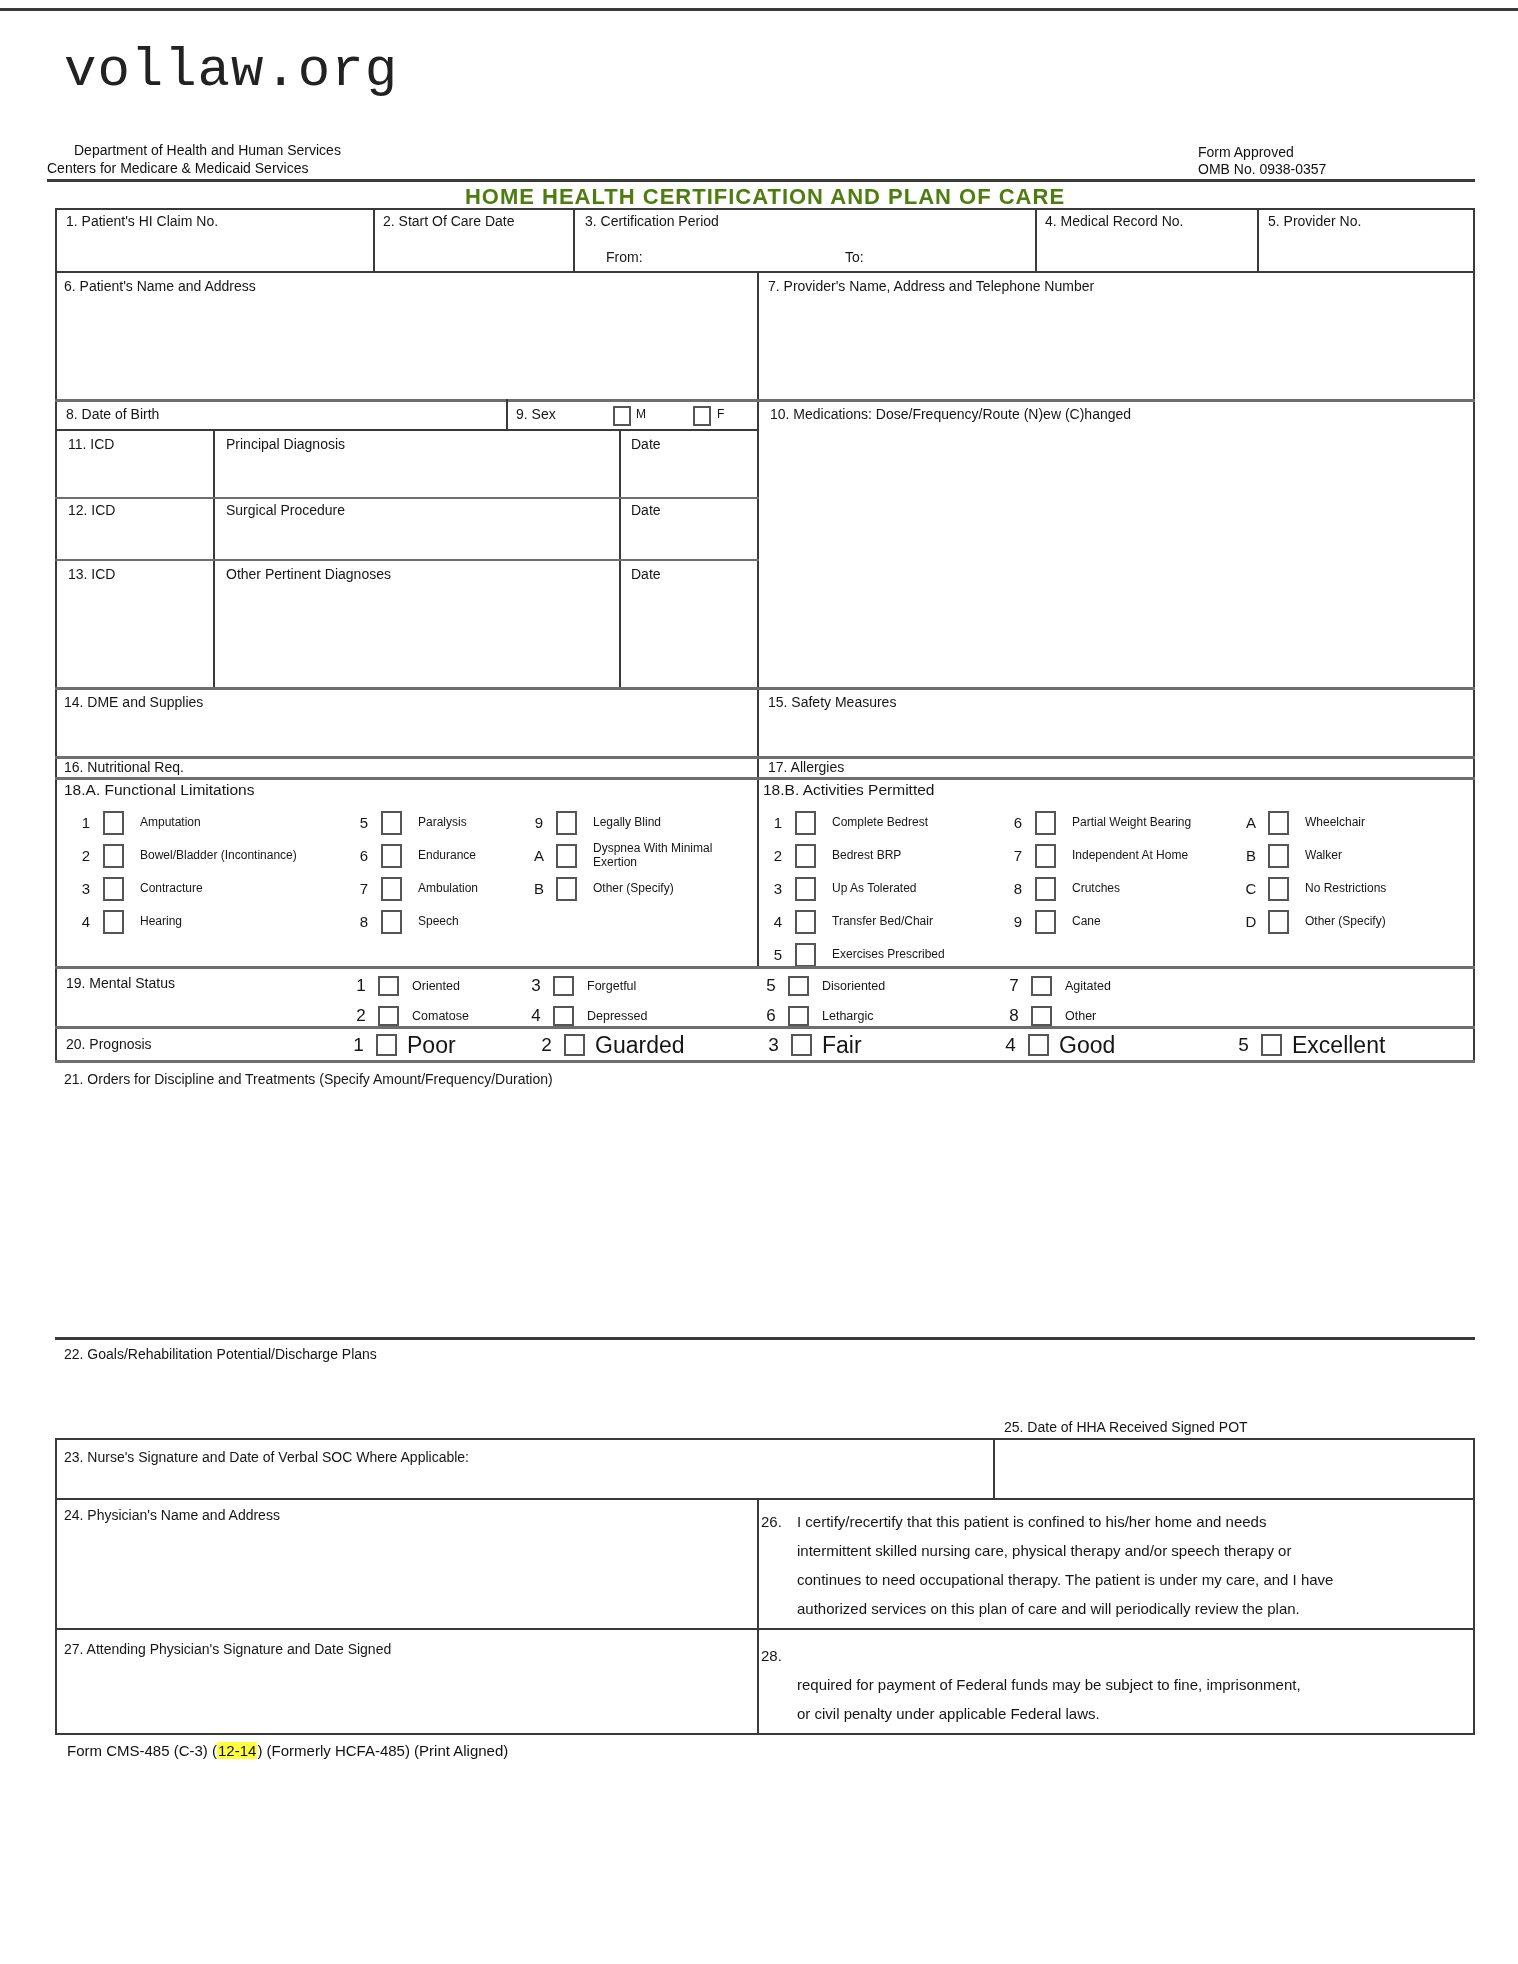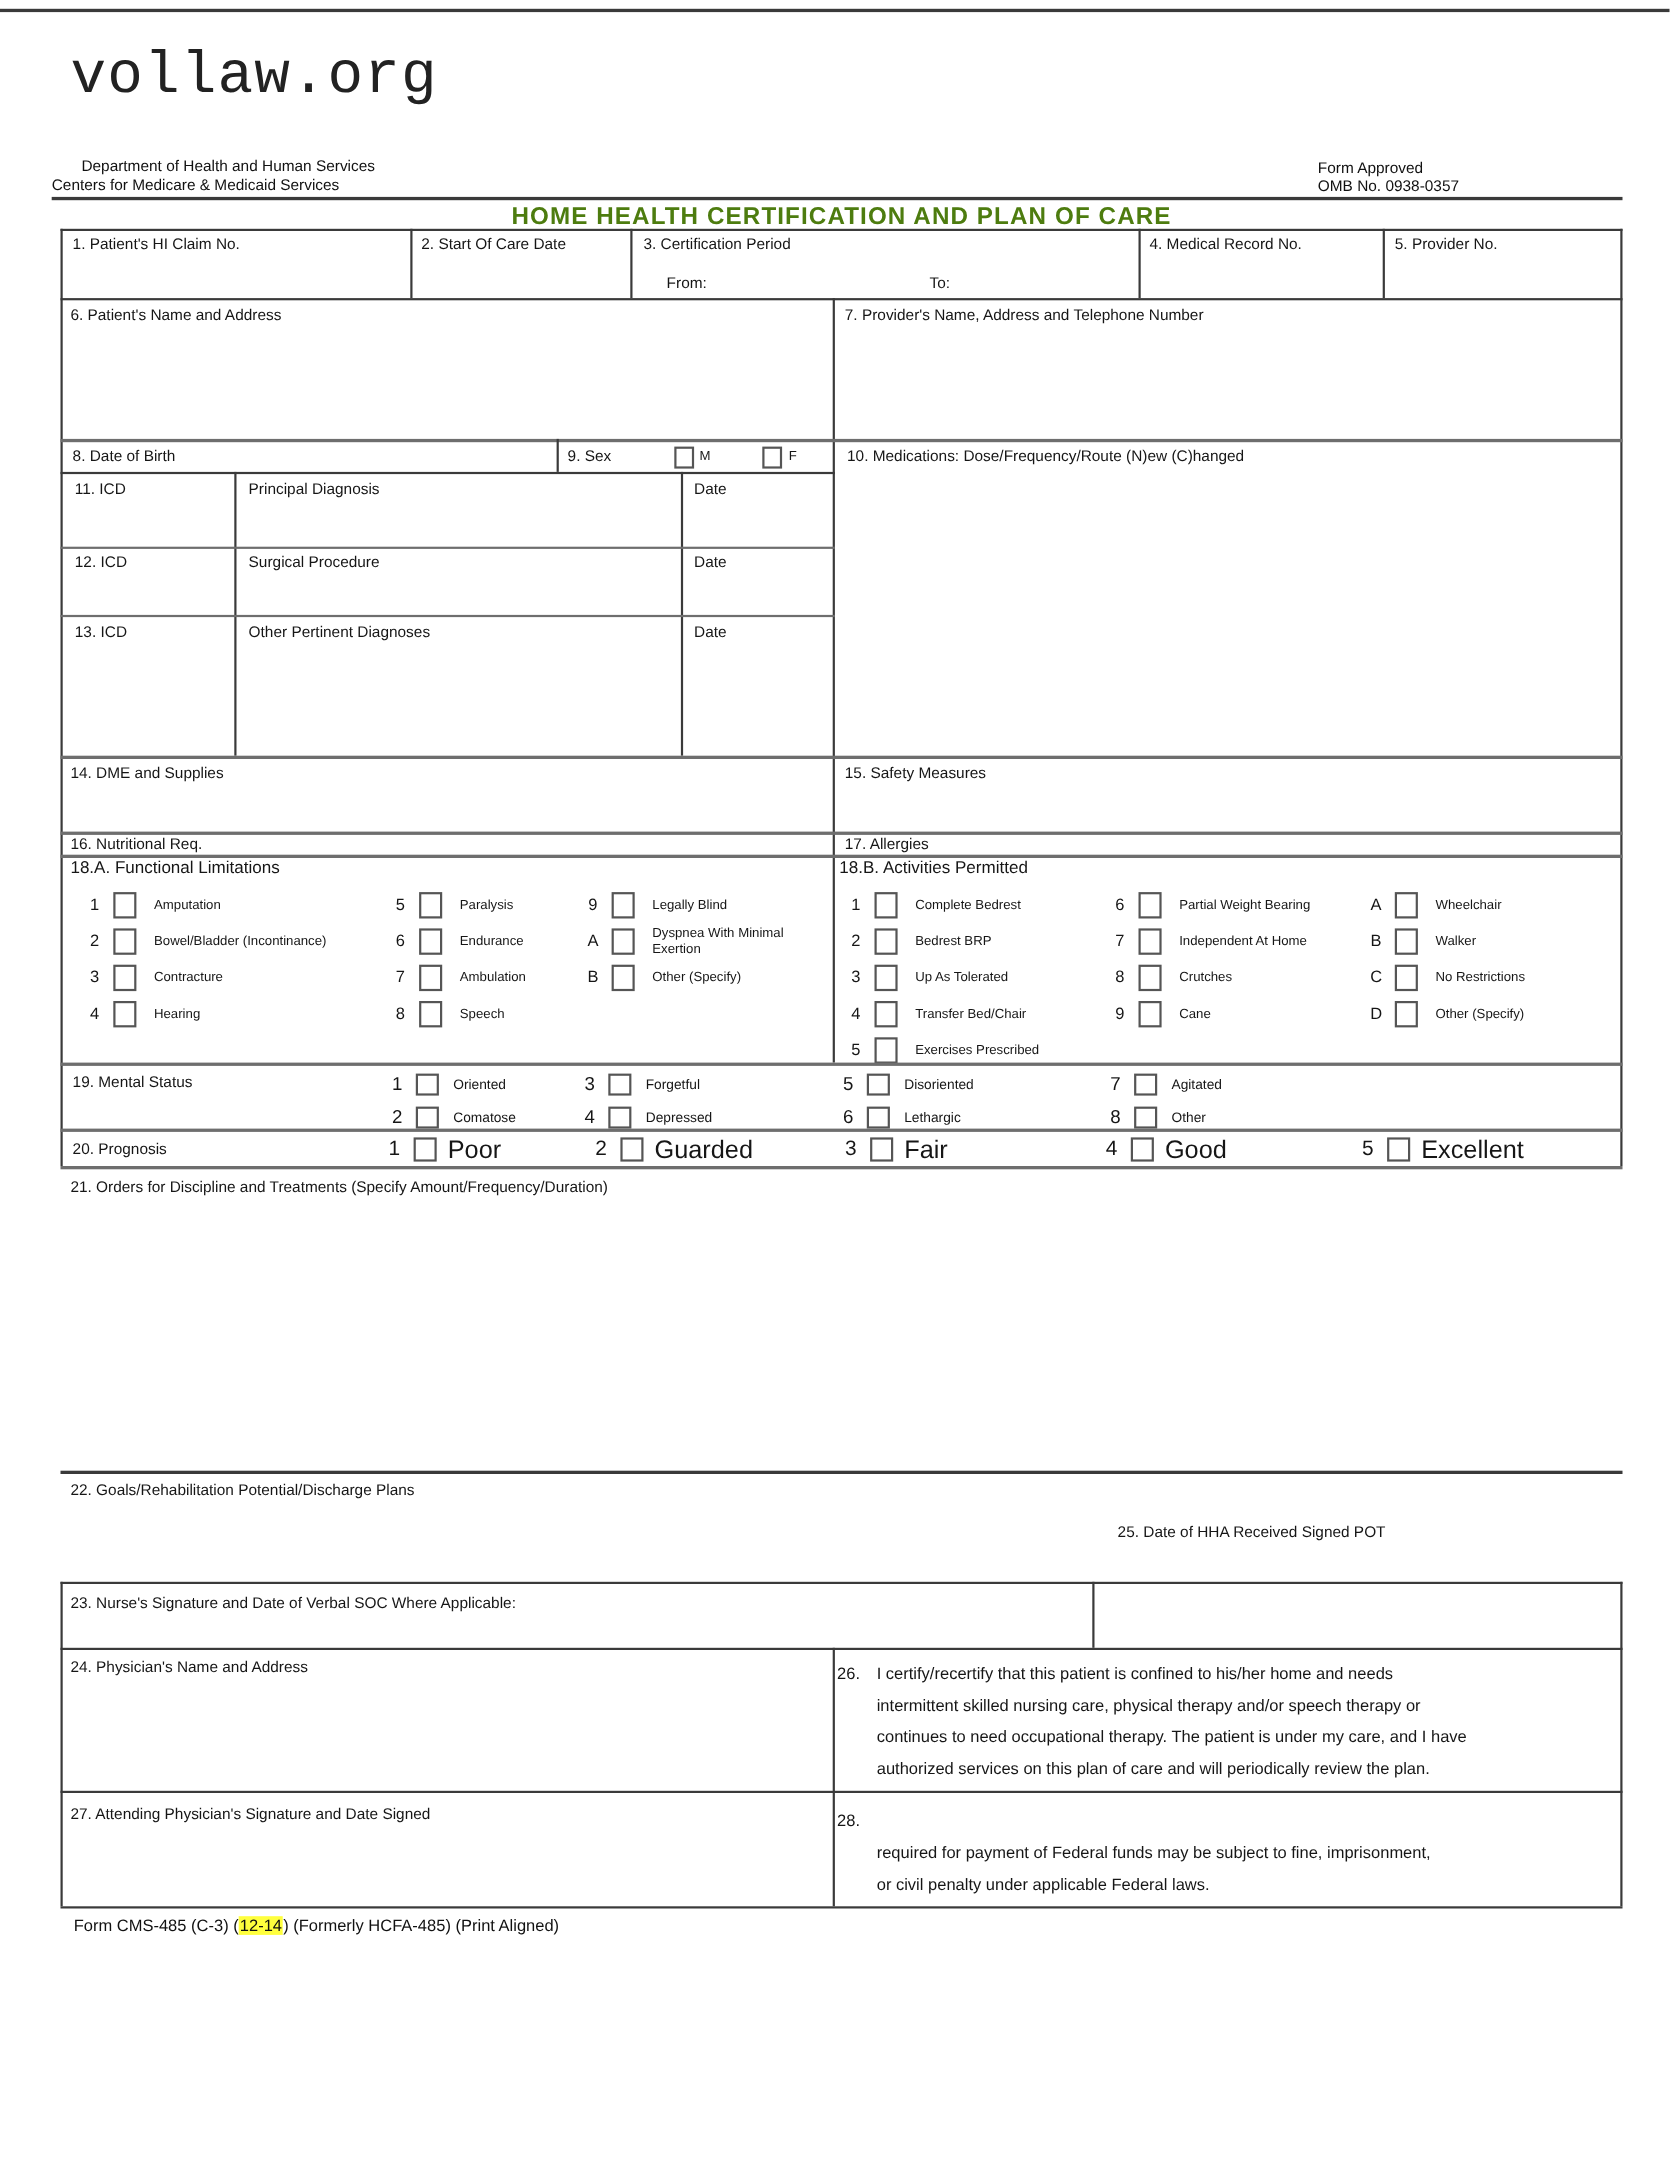--- a/index.html
+++ b/index.html
@@ -362,21 +362,21 @@
 
   <div class="hl" style="left:55px;top:1337px;width:1420px;height:2.5px;"></div>
   <div class="cell" style="left:55px;top:1340px;width:1420px;height:98px;"></div>
   <span class="lab" style="left:64px;top:1346px;">22. Goals/Rehabilitation Potential/Discharge Plans</span>
 
   <div class="hl" style="left:55px;top:1438px;width:1420px;height:2px;"></div>
   <div class="vl" style="left:993px;top:1438px;width:2px;height:60px;"></div>
   <div class="cell" style="left:57px;top:1440px;width:936px;height:58px;"></div>
   <div class="cell" style="left:995px;top:1440px;width:478px;height:58px;"></div>
   <span class="lab" style="left:64px;top:1449px;">23. Nurse's Signature and Date of Verbal SOC Where Applicable:</span>
-  <span class="lab" style="left:1004px;top:1384px;margin-left:12px;">25. Date of HHA Received Signed POT</span>
+  <span class="lab" style="left:1004px;top:1419px;">25. Date of HHA Received Signed POT</span>
 
   <div class="hl" style="left:55px;top:1498px;width:1420px;height:2px;"></div>
   <div class="vl" style="left:757px;top:1498px;width:2px;height:235px;"></div>
   <div class="cell" style="left:57px;top:1500px;width:700px;height:126px;"></div>
   <span class="lab" style="left:64px;top:1507px;">24. Physician's Name and Address</span>
   <span class="para" style="left:761px;top:1507px;">26.</span>
   <div class="para" style="left:797px;top:1507px;">I certify/recertify that this patient is confined to his/her home and needs</div>
   <div class="para" style="left:797px;top:1536px;">intermittent skilled nursing care, physical therapy and/or speech therapy or</div>
   <div class="para" style="left:797px;top:1565px;">continues to need occupational therapy. The patient is under my care, and I have</div>
   <div class="para" style="left:797px;top:1594px;">authorized services on this plan of care and will periodically review the plan.</div>

